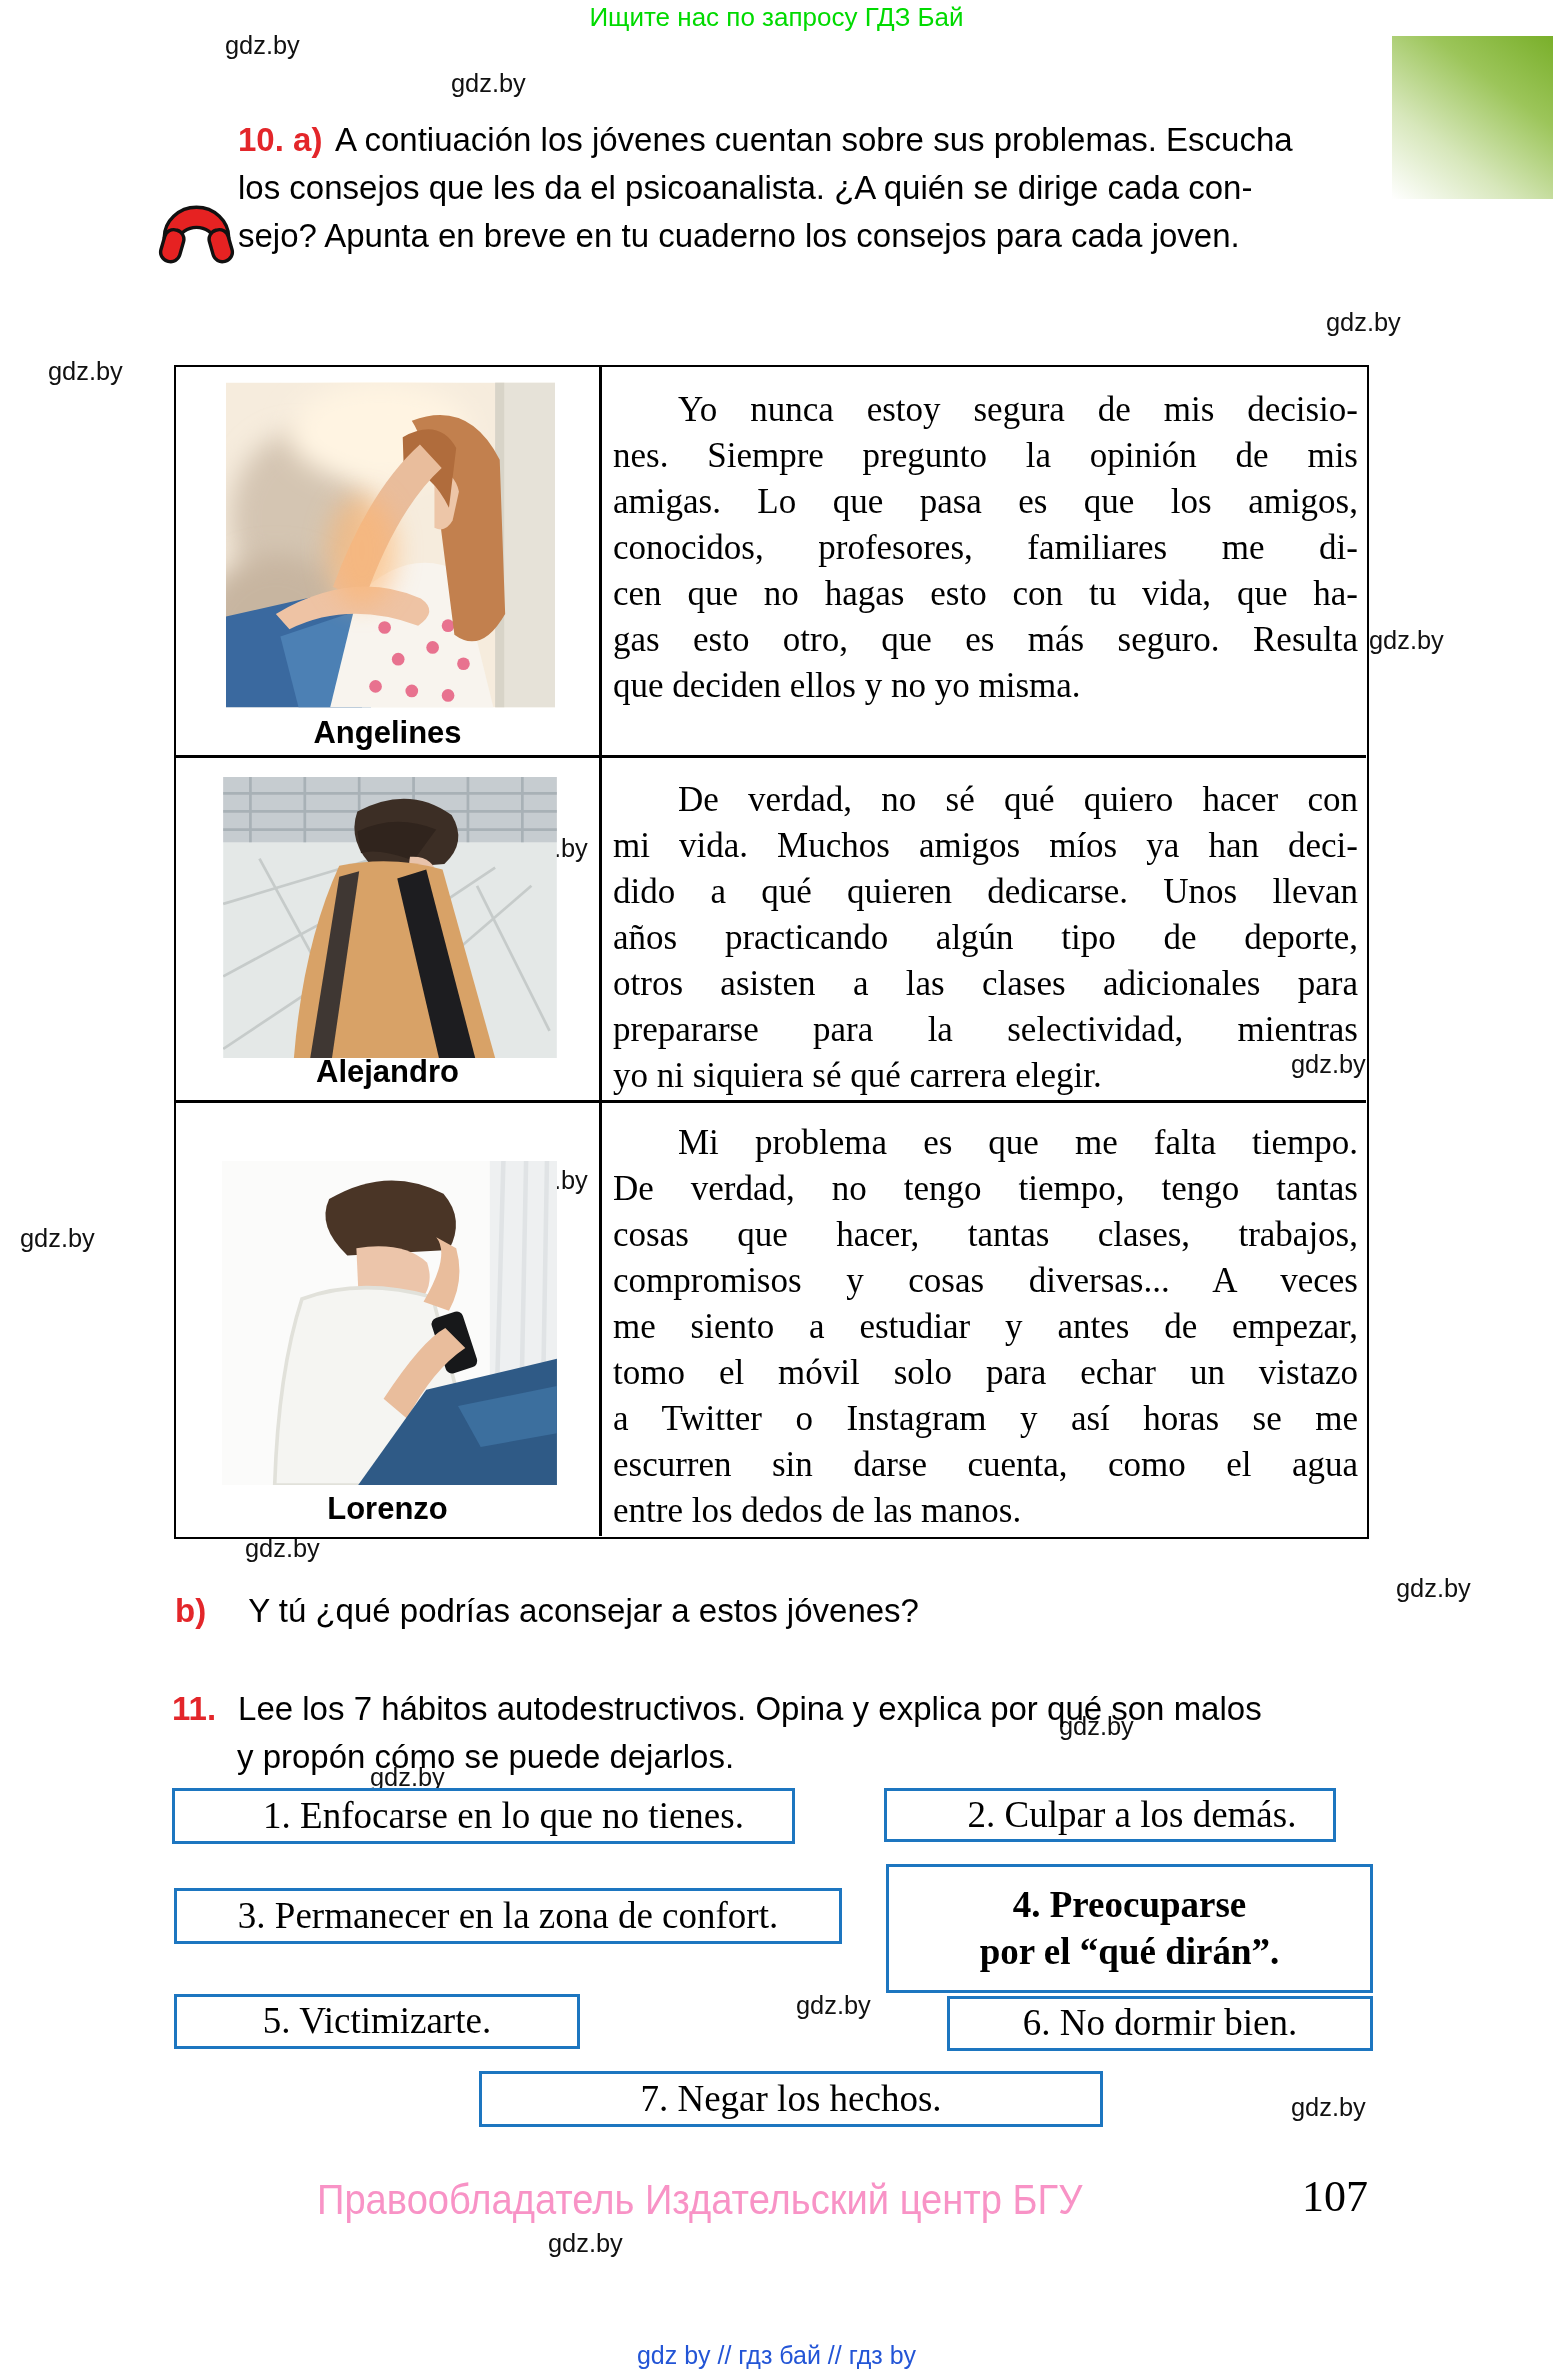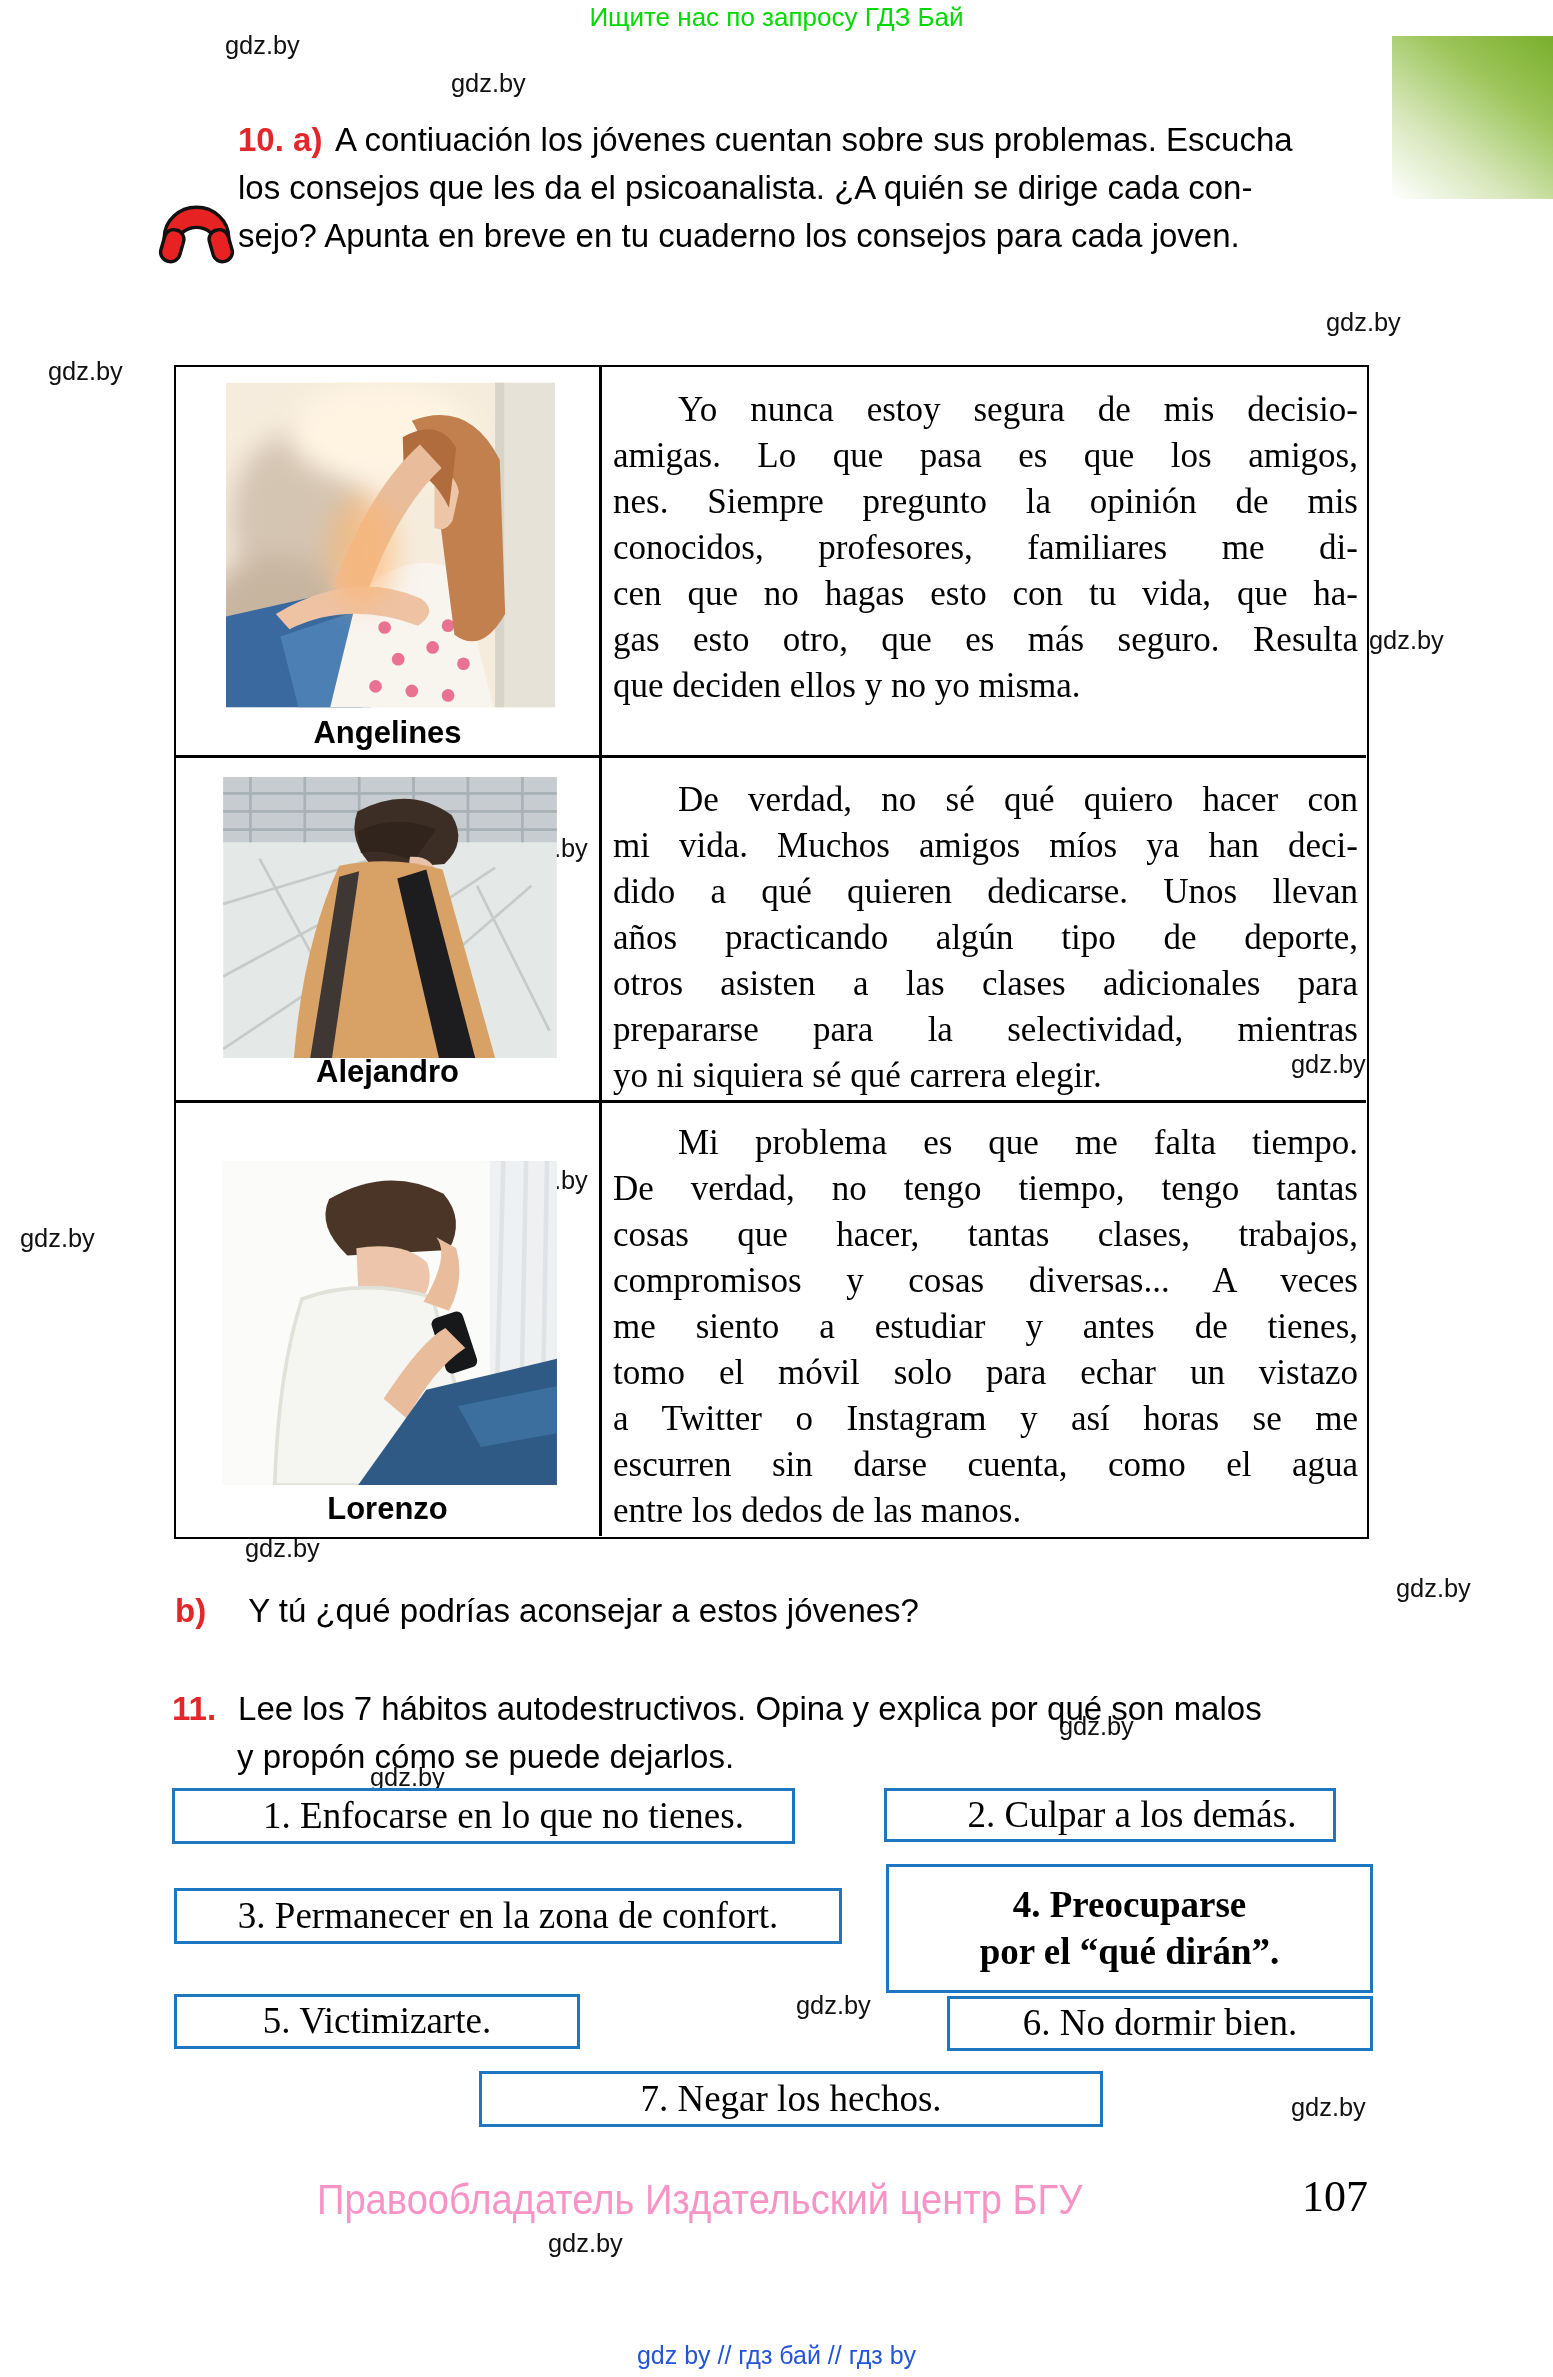--- a/index.html
+++ b/index.html
@@ -123,22 +123,22 @@
         <path d="M195,60 Q235,38 254,72 L246,138 Q228,100 196,92 Z" fill="#b06c3c"></path>
         <path d="M118,225 Q158,118 214,68 L238,94 Q188,140 152,242 Z" fill="#e9bd9c"></path>
         <path d="M55,255 Q140,205 215,238 Q235,252 212,268 Q135,240 70,272 Z" fill="#eec3a4"></path>
         <ellipse cx="150" cy="185" rx="38" ry="62" fill="#ffb36b" opacity="0.55" filter="url(#b1)"></ellipse>
       </svg>
     </div>
     <div class="caption" style="top:348px;">Angelines</div>
 
     <div class="cellpar" style="top:20px;">
       <div class="tline first">Yo nunca estoy segura de mis decisio-</div>
+      <div class="tline">nes. Siempre pregunto la opinión de mis</div>
       <div class="tline">amigas. Lo que pasa es que los amigos,</div>
-      <div class="tline">nes. Siempre pregunto la opinión de mis</div>
       <div class="tline">conocidos, profesores, familiares me di-</div>
       <div class="tline">cen que no hagas esto con tu vida, que ha-</div>
       <div class="tline">gas esto otro, que es más seguro. Resulta</div>
       <div class="tline last">que deciden ellos y no yo misma.</div>
     </div>
 
     <div class="photo" style="left:47px;top:410px;width:334px;height:281px;">
       <svg viewBox="0 0 368 310">
         <rect width="368" height="310" fill="#e4e8e7"></rect>
         <rect x="0" y="0" width="368" height="72" fill="#c6ccd0"></rect>
@@ -201,21 +201,21 @@
         <path d="M260,270 L369,248 L369,300 L285,315 Z" fill="#3c6f9e"></path>
       </svg>
     </div>
     <div class="caption" style="top:1124px;">Lorenzo</div>
 
     <div class="cellpar" style="top:753px;">
       <div class="tline first">Mi problema es que me falta tiempo.</div>
       <div class="tline">De verdad, no tengo tiempo, tengo tantas</div>
       <div class="tline">cosas que hacer, tantas clases, trabajos,</div>
       <div class="tline">compromisos y cosas diversas...  A veces</div>
-      <div class="tline">me siento a estudiar y antes de tienes,</div>
+      <div class="tline">me siento a estudiar y antes de empezar,</div>
       <div class="tline">tomo el móvil solo para echar un vistazo</div>
       <div class="tline">a Twitter o Instagram y así horas se me</div>
       <div class="tline">escurren  sin darse cuenta, como el agua</div>
       <div class="tline last">entre los dedos de las manos.</div>
     </div>
   </div>
 
   <div class="ex-text" style="left:175px;top:1587px;">
     <span class="red">b)</span><span style="display:inline-block;min-width:42px;"></span><span>Y tú ¿qué podrías aconsejar a estos jóvenes?</span>
   </div>

